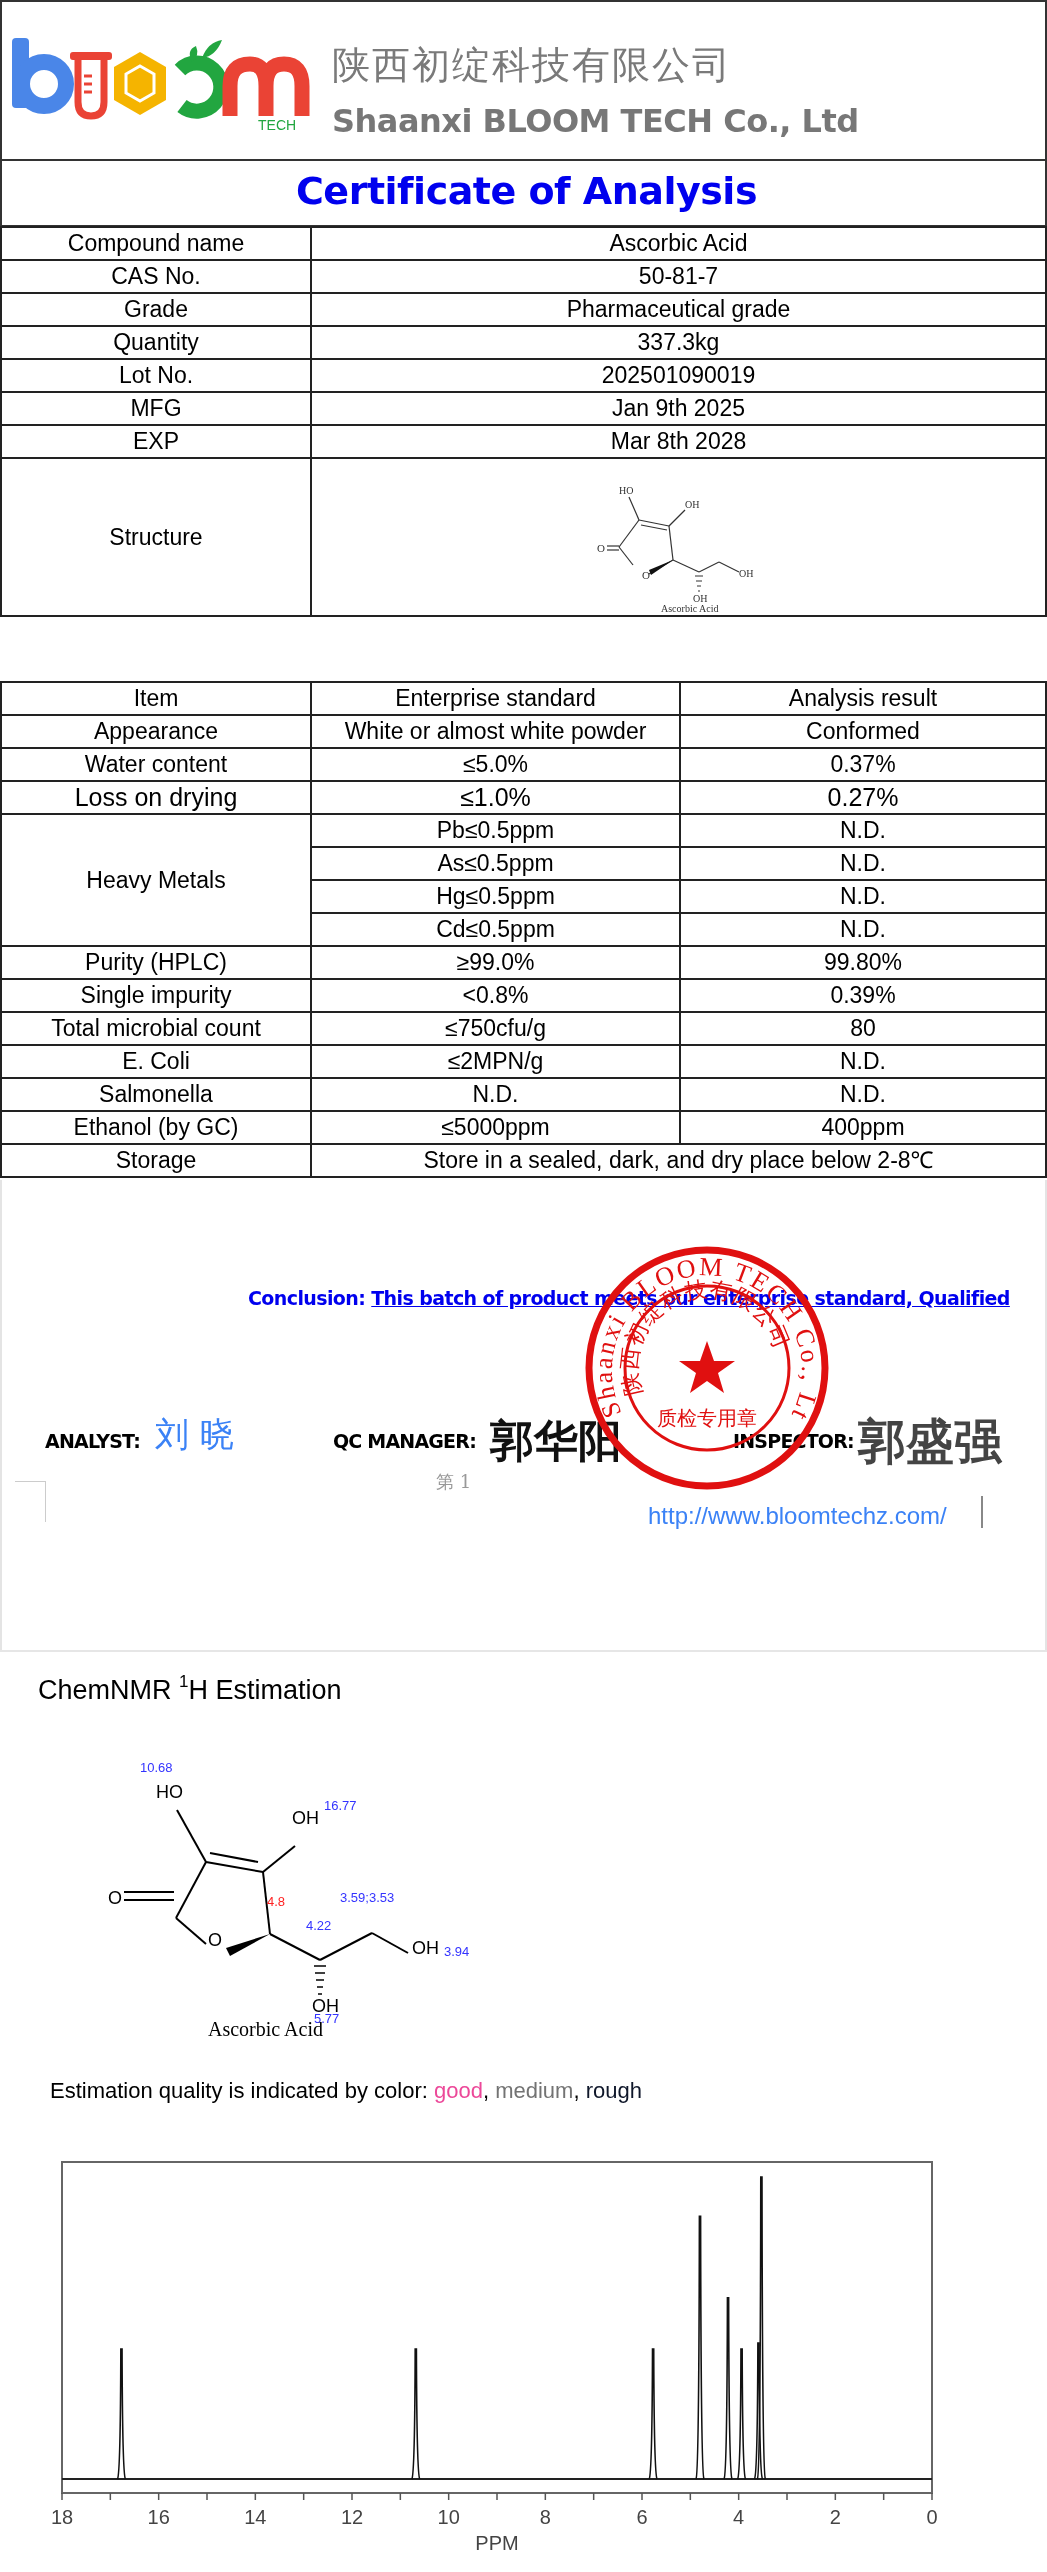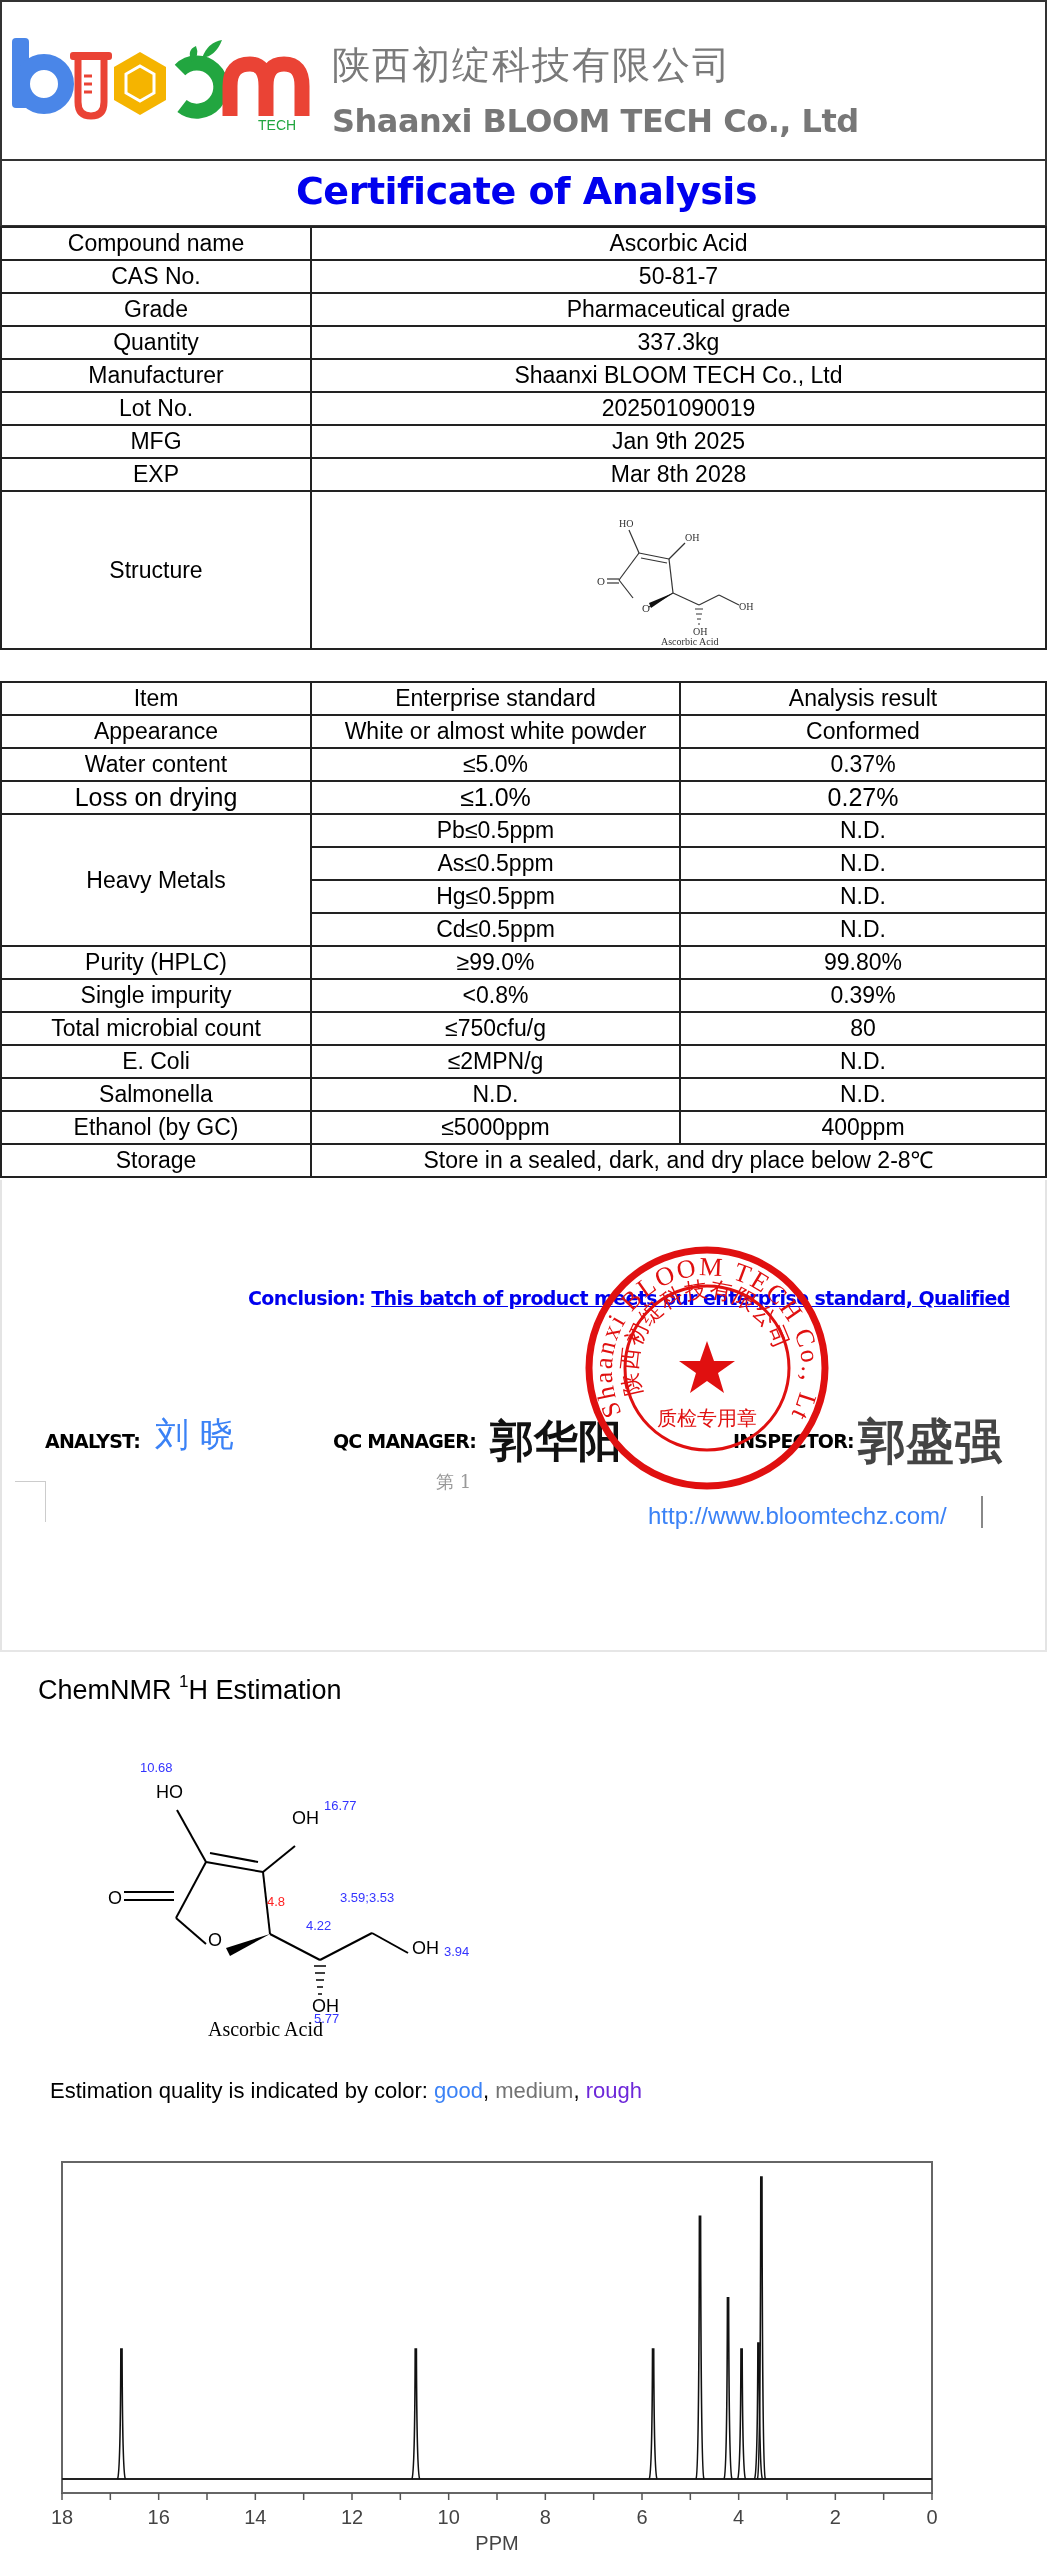--- a/index.html
+++ b/index.html
@@ -93,24 +93,20 @@
           <td>CAS No.</td>
           <td>50-81-7</td>
         </tr>
     <tr>
           <td>Grade</td>
           <td>Pharmaceutical grade</td>
         </tr>
     <tr>
           <td>Quantity</td>
           <td>337.3kg</td>
-        </tr>
-    <tr>
-          <td>Manufacturer</td>
-          <td>Shaanxi BLOOM TECH Co., Ltd</td>
         </tr>
     <tr>
           <td>Lot No.</td>
           <td>202501090019</td>
         </tr>
     <tr>
           <td>MFG</td>
           <td>Jan 9th 2025</td>
         </tr>
     <tr>
@@ -310,21 +306,21 @@
   <text x="244" y="70" font-size="13" fill="#3333ff">16.77</text>
   <text x="187" y="166" font-size="13" fill="#ff2222">4.8</text>
   <text x="226" y="190" font-size="13" fill="#3333ff">4.22</text>
   <text x="260" y="162" font-size="13" fill="#3333ff">3.59;3.53</text>
   <text x="364" y="216" font-size="13" fill="#3333ff">3.94</text>
   <text x="234" y="283" font-size="13" fill="#3333ff">5.77</text>
   <text x="128" y="296" font-size="20" font-family="Liberation Serif, serif" fill="#000">Ascorbic Acid</text>
 </svg>
 
 <div class="quality">
-  <span>Estimation quality is indicated by color: </span><span style="color:#3b82f6">good</span><span>, </span><span style="color:#737373">medium</span><span>, </span><span style="color:#6d28d9">rough</span>
+  <span>Estimation quality is indicated by color: </span><span style="color:#ec4899">good</span><span>, </span><span style="color:#737373">medium</span><span>, </span><span style="color:#0f172a">rough</span>
 </div>
 
 <svg class="chart" id="nmr-chart" width="1047" height="432" viewBox="0 0 1047 432" font-family="Liberation Sans, sans-serif">
   <rect x="62" y="22" width="870" height="331" fill="none" stroke="#666" stroke-width="2"></rect>
   <line x1="62" y1="339" x2="932" y2="339" stroke="#222" stroke-width="2"></line>
   <g id="nmr-ticks">
       <line x1="932" x2="932" y1="353" y2="360" stroke="#555" stroke-width="1.5"></line>
       <line x1="883.6666666666666" x2="883.6666666666666" y1="353" y2="360" stroke="#555" stroke-width="1.5"></line>
       <line x1="835.3333333333334" x2="835.3333333333334" y1="353" y2="360" stroke="#555" stroke-width="1.5"></line>
       <line x1="787" x2="787" y1="353" y2="360" stroke="#555" stroke-width="1.5"></line>

